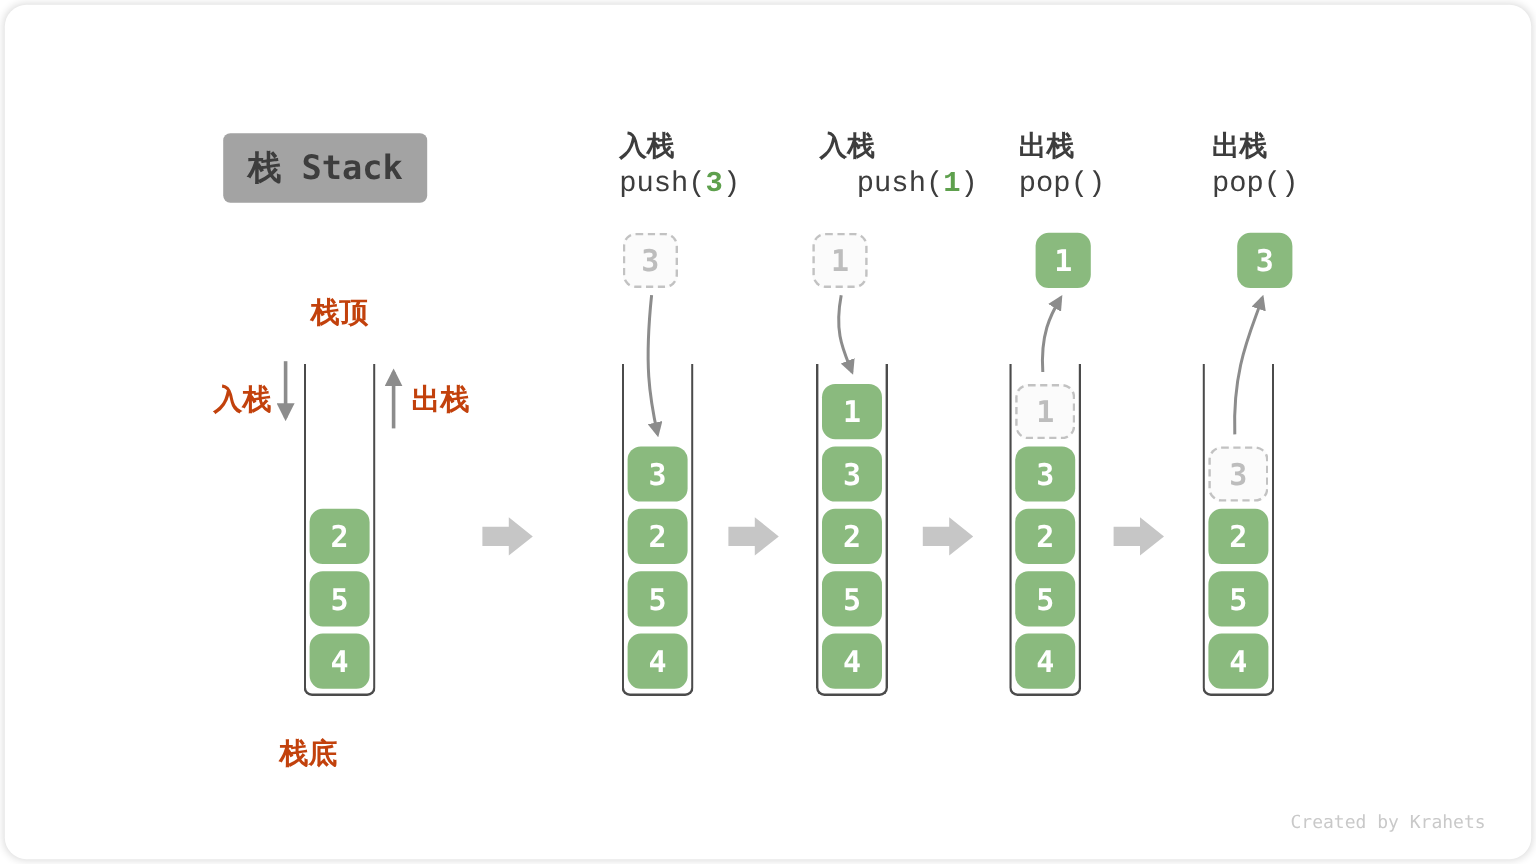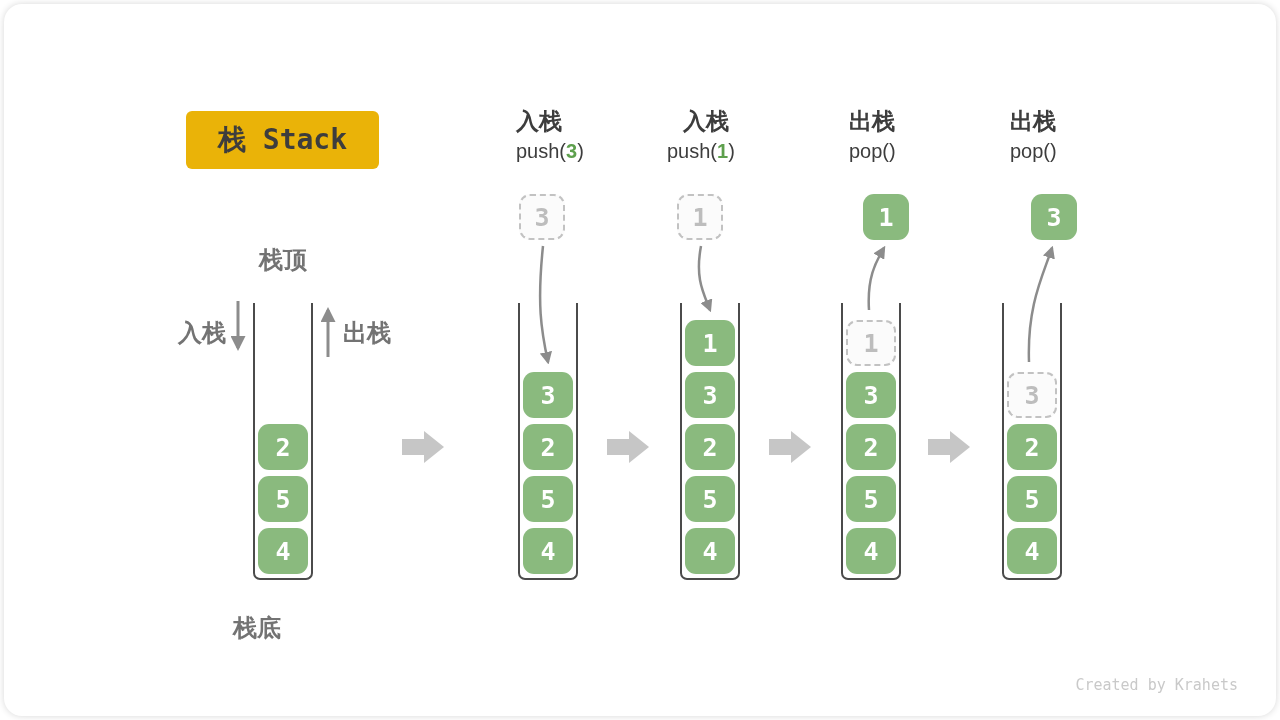--- a/index.html
+++ b/index.html
@@ -1,27 +1,27 @@
 <!DOCTYPE html>
 <html><head>
 <meta charset="utf-8">
 <style>
   html,body{margin:0;padding:0;width:1280px;height:720px;overflow:hidden;background:#ffffff;}
   body{position:relative;font-family:"Liberation Sans",sans-serif;}
   .card{position:absolute;left:4px;top:4px;width:1272px;height:712px;background:#ffffff;
         border-radius:18px;box-shadow:0 0 7px rgba(0,0,0,0.16);}
   .stage{position:absolute;left:0;top:0;width:1280px;height:720px;}
-  .title-box{position:absolute;left:186px;top:111px;width:193px;height:58px;background:#eab308;
+  .title-box{position:absolute;left:186px;top:111px;width:170px;height:58px;background:#a3a3a3;
              border-radius:6px;display:flex;align-items:center;justify-content:center;
              font-family:"DejaVu Sans Mono",monospace;font-size:28px;font-weight:bold;color:#3d3d3d;}
-  .cn-label{position:absolute;font-size:24px;font-weight:bold;color:#737373;
+  .cn-label{position:absolute;font-size:24px;font-weight:bold;color:#c2410c;
             font-family:"Liberation Sans",sans-serif;}
   .op-cn{position:absolute;font-size:23px;font-weight:bold;color:#3d3d3d;
          font-family:"Liberation Sans",sans-serif;}
-  .op-code{position:absolute;font-size:20px;font-family:Liberation Sans, sans-serif;color:#3d3d3d;}
+  .op-code{position:absolute;font-size:24px;font-family:Liberation Mono, monospace;color:#3d3d3d;}
   .op-code .arg{color:#5ea04d;font-weight:bold;}
   .stack-container{position:absolute;width:60px;border:2px solid #4b4b4b;border-top:none;
                    border-radius:0 0 7px 7px;box-sizing:border-box;background:transparent;}
   .cell{position:absolute;width:50px;height:46px;border-radius:11px;display:flex;align-items:center;
         justify-content:center;font-family:"DejaVu Sans Mono",monospace;font-size:25px;
         font-weight:bold;box-sizing:border-box;}
   .green-cell{background:#8aba7e;color:#ffffff;}
   .ghost-cell{background:#fbfbfb;border:2px dashed #c2c2c2;color:#bdbdbd;}
   .float-box{width:46px;height:46px;}
   .watermark{position:absolute;right:42px;top:676px;font-family:"DejaVu Sans Mono",monospace;
@@ -74,21 +74,21 @@
     <div class="op-cn" style="left: 516px; top: 106px;">入栈</div>
     <div class="op-code" style="left: 516px; top: 140px;"><span>push(</span><span class="arg">3</span><span>)</span></div>
     <div class="cell float-box ghost-cell" style="left: 519px; top: 194px;">3</div>
     <div class="stack-container" style="left: 680px; top: 303px; height: 277px;"></div>
     <div class="cell green-cell" style="left: 685px; top: 320px;">1</div>
     <div class="cell green-cell" style="left: 685px; top: 372px;">3</div>
     <div class="cell green-cell" style="left: 685px; top: 424px;">2</div>
     <div class="cell green-cell" style="left: 685px; top: 476px;">5</div>
     <div class="cell green-cell" style="left: 685px; top: 528px;">4</div>
     <div class="op-cn" style="left: 683px; top: 106px;">入栈</div>
-    <div class="op-code" style="left: 667px; top: 140px;"><span>push(</span><span class="arg">1</span><span>)</span></div>
+    <div class="op-code" style="left: 714px; top: 140px;"><span>push(</span><span class="arg">1</span><span>)</span></div>
     <div class="cell float-box ghost-cell" style="left: 677px; top: 194px;">1</div>
     <div class="stack-container" style="left: 841px; top: 303px; height: 277px;"></div>
     <div class="cell ghost-cell" style="left: 846px; top: 320px;">1</div>
     <div class="cell green-cell" style="left: 846px; top: 372px;">3</div>
     <div class="cell green-cell" style="left: 846px; top: 424px;">2</div>
     <div class="cell green-cell" style="left: 846px; top: 476px;">5</div>
     <div class="cell green-cell" style="left: 846px; top: 528px;">4</div>
     <div class="op-cn" style="left: 849px; top: 106px;">出栈</div>
     <div class="op-code" style="left: 849px; top: 140px;"><span>pop()</span><span class="arg"></span><span></span></div>
     <div class="cell float-box green-cell" style="left: 863px; top: 194px;">1</div>

